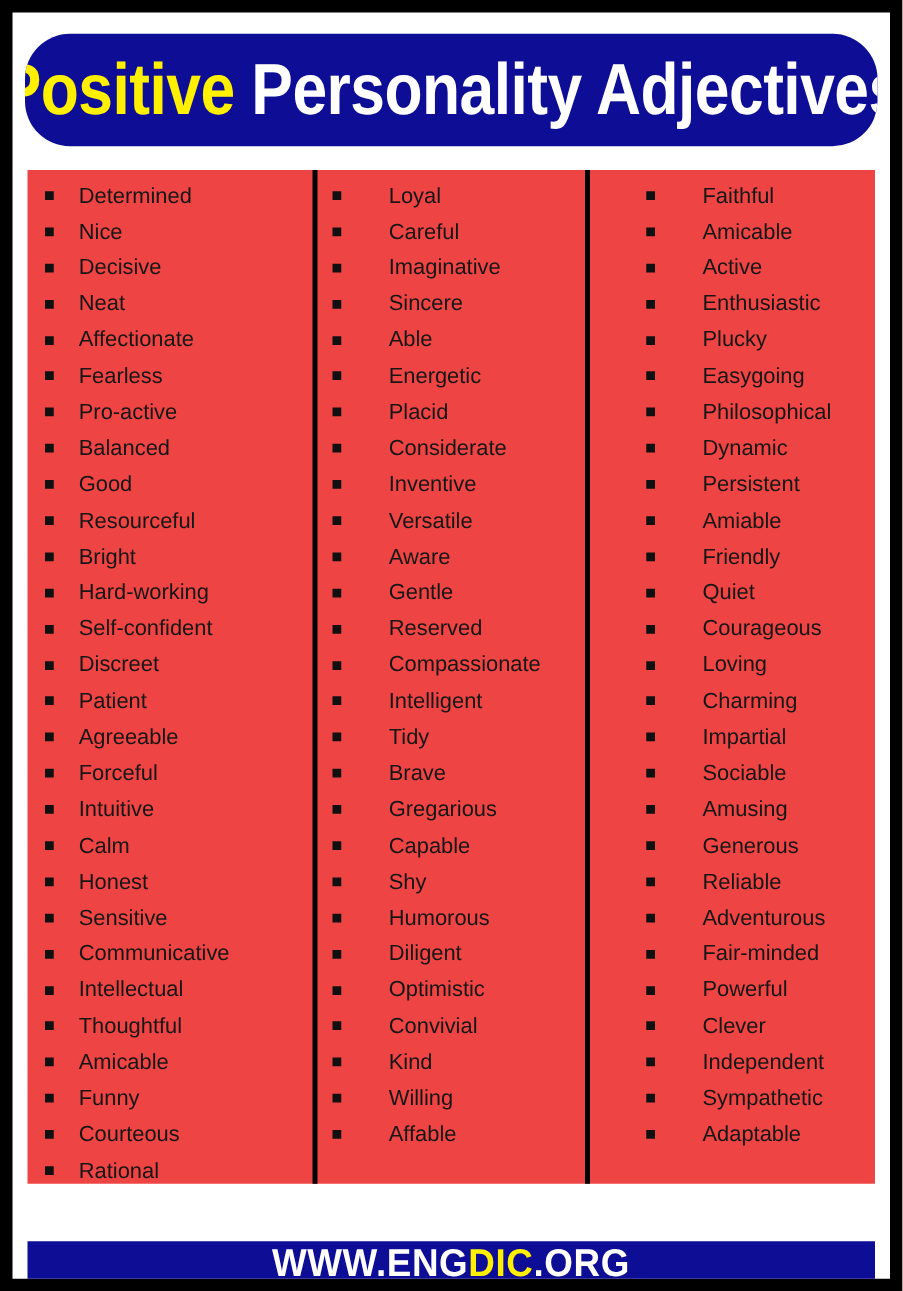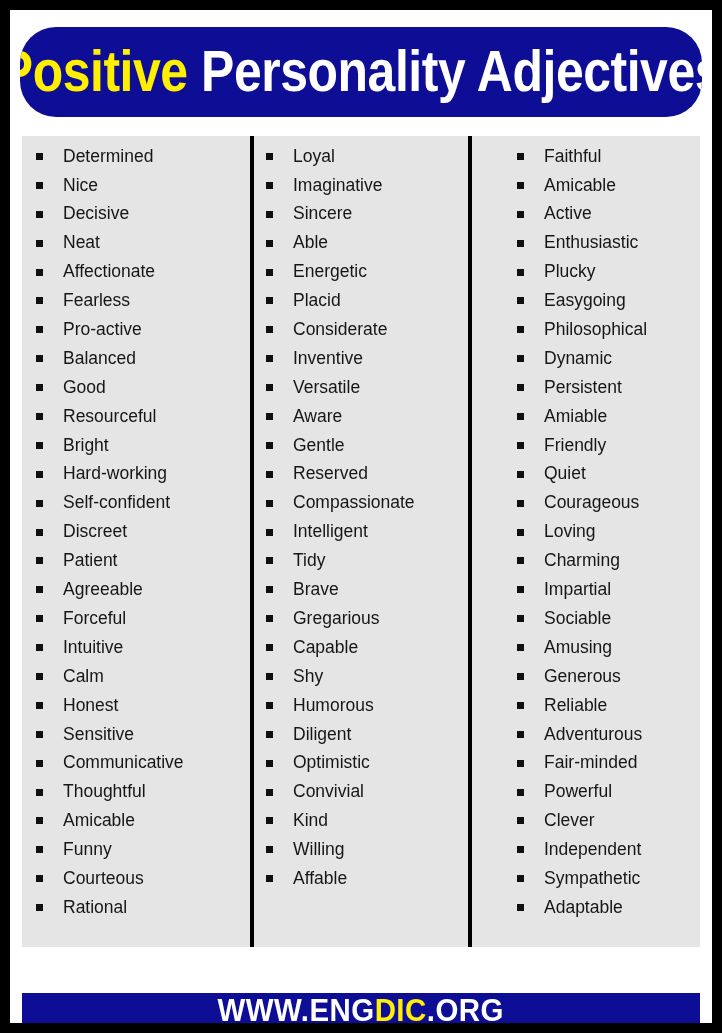--- a/index.html
+++ b/index.html
@@ -49,21 +49,21 @@
   .title-accent { color: #ffef00; }
   .title-main   { color: #ffffff; }
 
   
   .list-panel {
     position: absolute;
     left: 12px;
     top: 126px;
     width: 678px;
     height: 811px;
-    background: #e5e5e5;
+    background: #ef4444;
     display: flex;
     box-sizing: border-box;
   }
 
   .col {
     position: relative;
     box-sizing: border-box;
     padding-top: 6px;
   }
   .col-1 { width: 228px; }
@@ -78,21 +78,21 @@
   .adj-item {
     display: flex;
     align-items: center;
     height: 28.9px;
     padding-left: 14px;
     font-size: 17.5px;
     color: #161616;
     line-height: 1;
   }
   .col-2 .adj-item,
-  .col-3 .adj-item { padding-left: 12px; }
+  .col-3 .adj-item { padding-left: 12px; gap: 18px; }
 
   .bullet {
     display: inline-block;
     width: 7px;
     height: 7px;
     background: #101010;
     flex: 0 0 auto;
     margin-right: 20px;
   }
   .adj-label { white-space: nowrap; }
@@ -215,20 +215,24 @@
         <li class="adj-item">
             <span class="bullet"></span>
             <span class="adj-label">Sensitive</span>
           </li>
         <li class="adj-item">
             <span class="bullet"></span>
             <span class="adj-label">Communicative</span>
           </li>
         <li class="adj-item">
             <span class="bullet"></span>
+            <span class="adj-label">Intellectual</span>
+          </li>
+        <li class="adj-item">
+            <span class="bullet"></span>
             <span class="adj-label">Thoughtful</span>
           </li>
         <li class="adj-item">
             <span class="bullet"></span>
             <span class="adj-label">Amicable</span>
           </li>
         <li class="adj-item">
             <span class="bullet"></span>
             <span class="adj-label">Funny</span>
           </li>
@@ -241,20 +245,24 @@
             <span class="adj-label">Rational</span>
           </li>
       </ul>
     </div>
 
     <div class="col col-2">
       <ul>
         <li class="adj-item">
             <span class="bullet"></span>
             <span class="adj-label">Loyal</span>
+          </li>
+        <li class="adj-item">
+            <span class="bullet"></span>
+            <span class="adj-label">Careful</span>
           </li>
         <li class="adj-item">
             <span class="bullet"></span>
             <span class="adj-label">Imaginative</span>
           </li>
         <li class="adj-item">
             <span class="bullet"></span>
             <span class="adj-label">Sincere</span>
           </li>
         <li class="adj-item">

